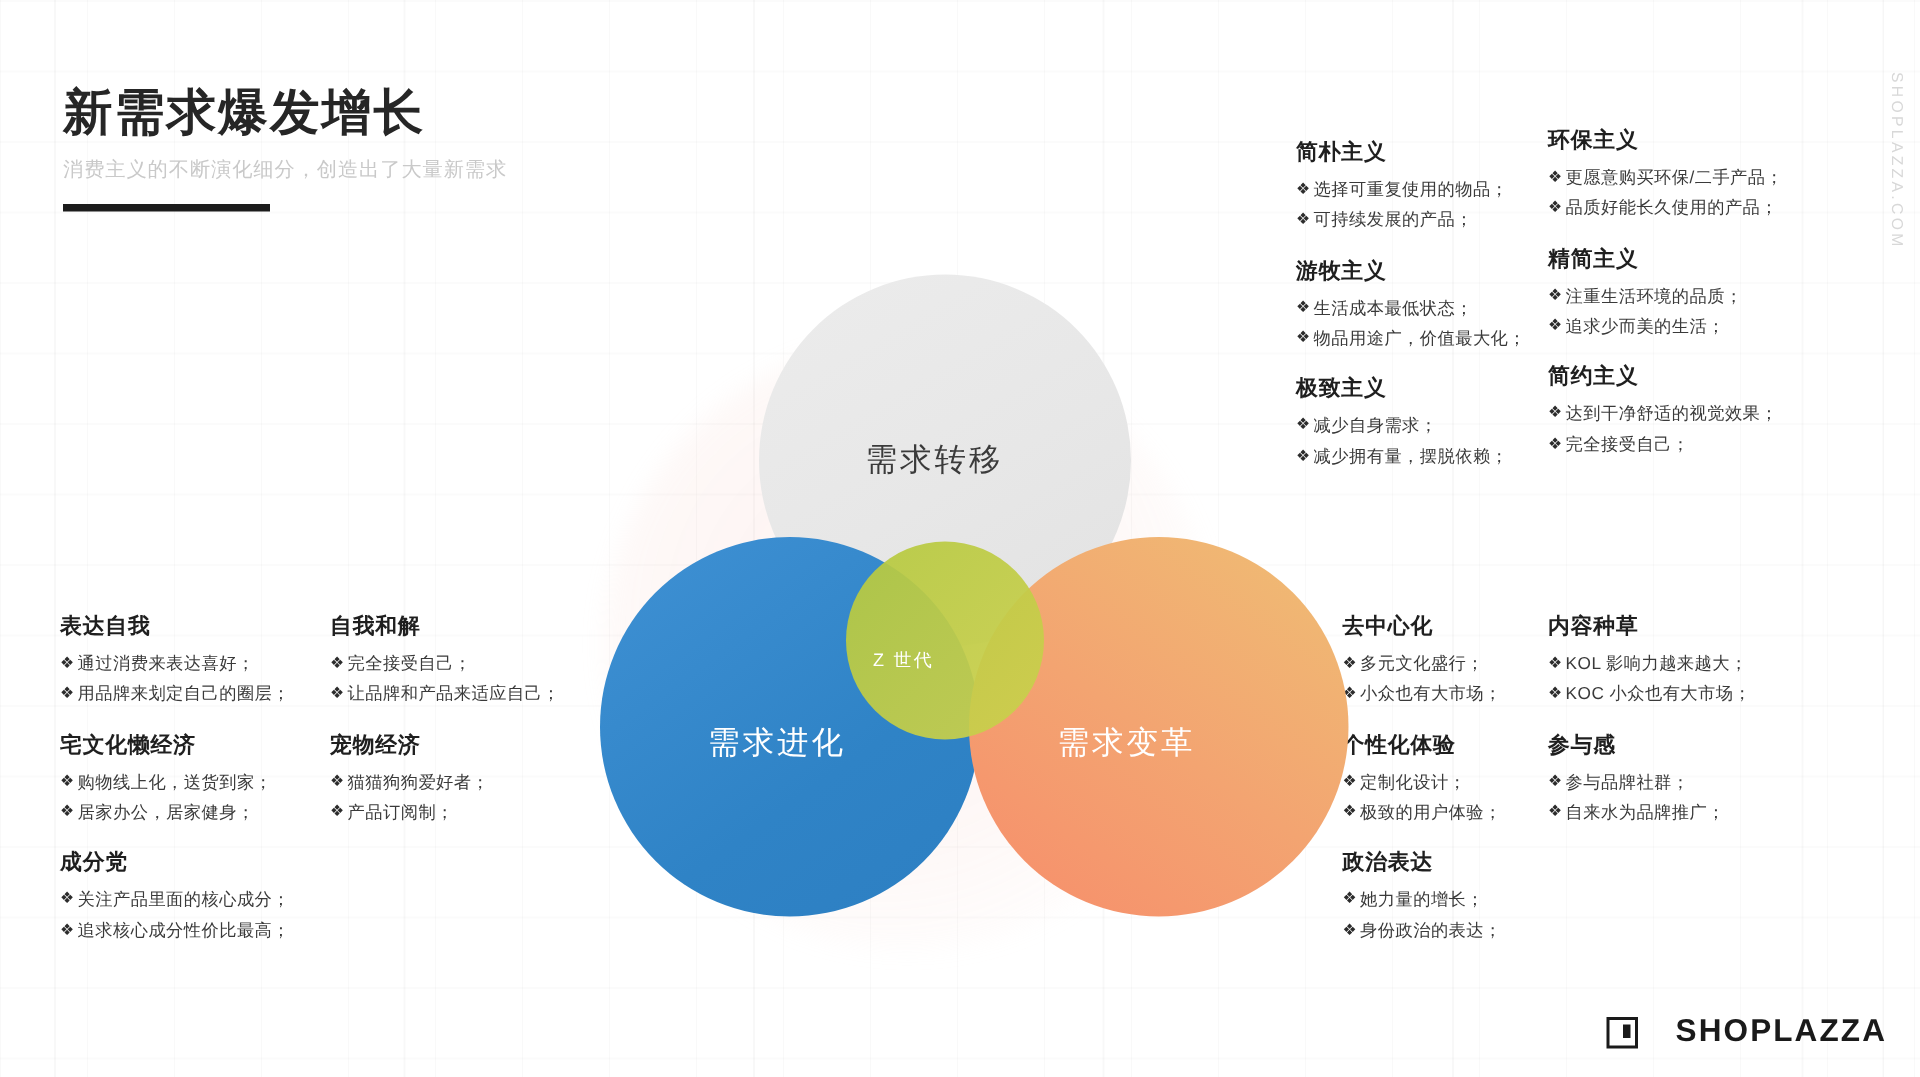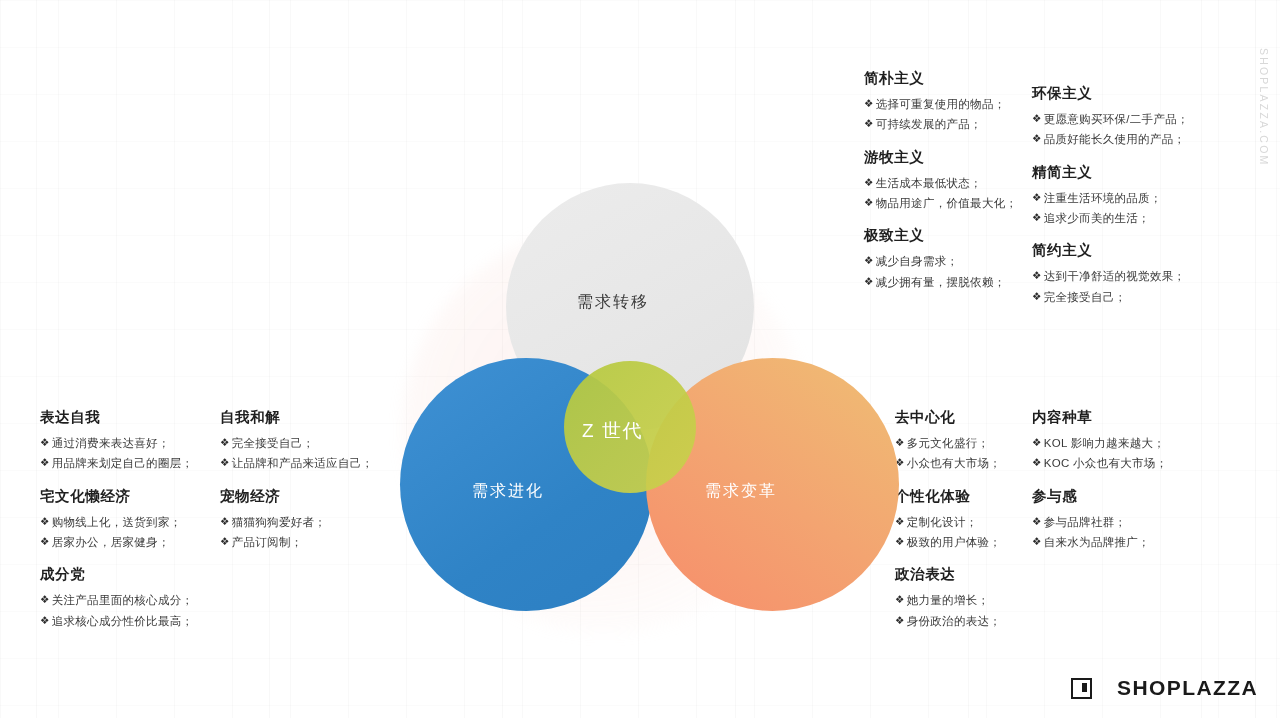--- a/index.html
+++ b/index.html
@@ -100,32 +100,32 @@
   .circle-center {
     left: 192px; top: 193px;
     width: 132px; height: 132px;
     background: linear-gradient(135deg, #b5c93f 0%, #c2cd47 55%, #cbd04d 100%);
     opacity: 0.93;
     z-index: 4;
   }
   .c-label {
     position: absolute;
     z-index: 6;
-    font-size: 16px;
+    font-size: 21px;
     letter-spacing: 2px;
     font-weight: 400;
     white-space: nowrap;
   }
   .label-top   { left: 205px; top: 124px; color: #3b3b3b; }
   .label-left  { left: 100px; top: 313px; color: #ffffff; }
   .label-right { left: 320px; top: 313px; color: #ffffff; margin-left: 13px; }
   .label-center{
-    left: 210px; top: 250px;
+    left: 210px; top: 264px;
     color: #ffffff;
-    font-size: 19px;
+    font-size: 12px;
     letter-spacing: 1.5px;
   }
 
   
   .col { position: absolute; }
   .group { margin-bottom: 15px; }
   .group:last-child { margin-bottom: 0; }
   .g-title {
     font-size: 14.5px;
     font-weight: 700;
@@ -145,21 +145,21 @@
   .g-item:last-child { margin-bottom: 0; }
   .bullet {
     flex: 0 0 auto;
     margin-right: 2px;
     font-size: 10.5px;
     color: #2c2c2c;
     line-height: 1.5;
   }
 
   
-  #col-tl { left: 864px; top: 69px;  width: 160px; }
+  #col-tl { left: 864px; top: 92px;  width: 160px; }
   #col-tr { left: 1032px; top: 84px;  width: 192px; }
   #col-bl1{ left: 40px;  top: 408px; width: 176px; }
   #col-bl2{ left: 220px; top: 408px; width: 176px; }
   #col-br1{ left: 895px; top: 408px; width: 130px; }
   #col-br2{ left: 1032px; top: 408px; width: 192px; }
 
   
   .vwatermark {
     position: absolute;
     right: 10px; top: 48px;
@@ -206,20 +206,25 @@
 </style>
 </head>
 <body>
 
 <div id="slide">
 
   <div class="bg-texture"></div>
   <div class="bg-texture2"></div>
   <div class="vrule"></div>
 
+  <div class="header">
+    <h1>新需求爆发增长</h1>
+    <div class="subtitle">消费主义的不断演化细分，创造出了大量新需求</div>
+    <div class="rule"></div>
+  </div>
 
   <div class="venn">
     <div class="halo"></div>
     <div class="circle circle-top"></div>
     <div class="circle circle-left"></div>
     <div class="circle circle-right"></div>
     <div class="circle circle-center"></div>
 
     <div class="c-label label-top">需求转移</div>
     <div class="c-label label-left">需求进化</div>

